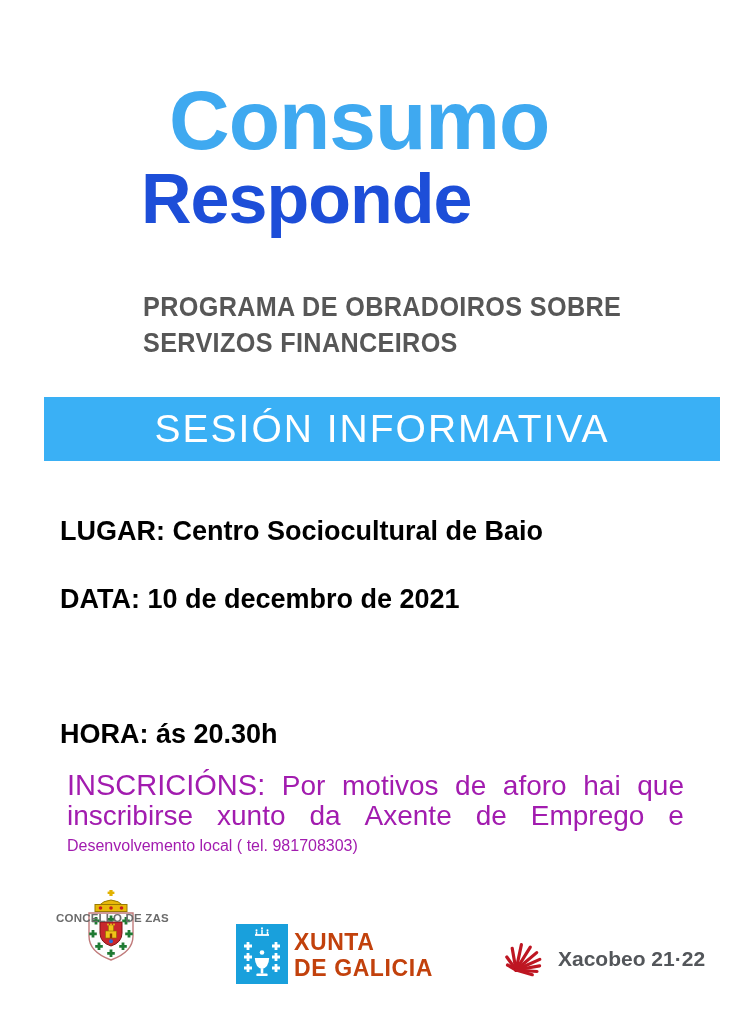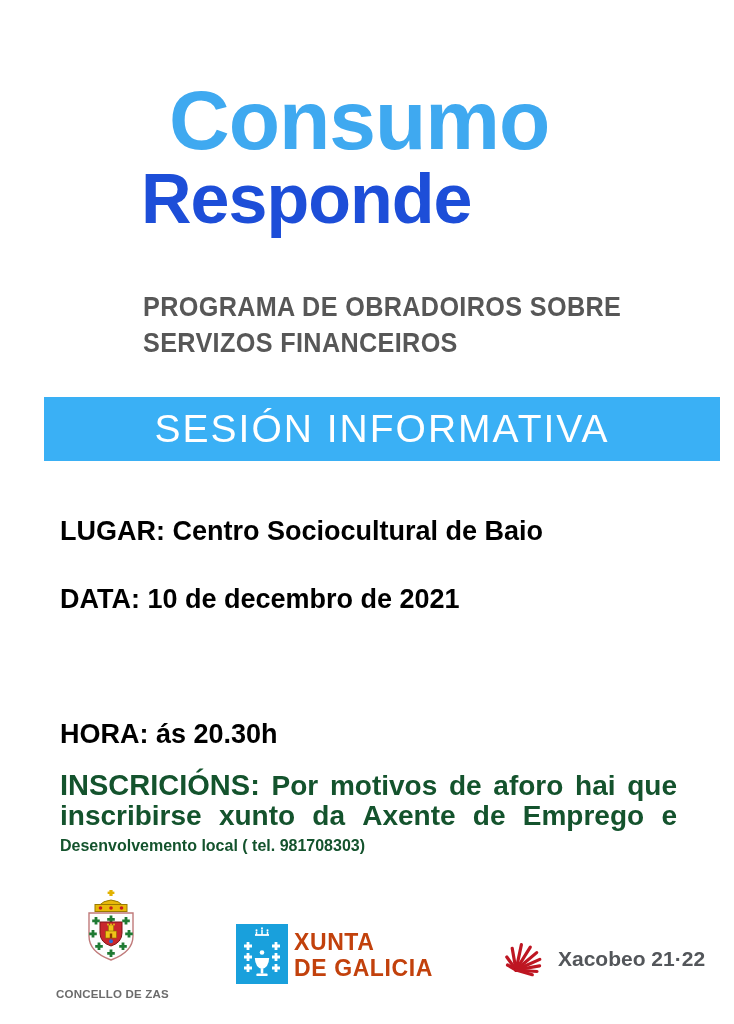--- a/index.html
+++ b/index.html
@@ -20,29 +20,29 @@
   .banner{left:44px;top:397px;width:676px;height:64px;background:#3AB0F5;
           display:flex;align-items:center;justify-content:center;}
   .banner-text{font-size:39px;font-weight:400;color:#ffffff;letter-spacing:2px;
                white-space:nowrap;}
 
   
   .detail{left:60px;font-size:27px;font-weight:700;color:#000;white-space:nowrap;}
   .d-lugar{top:516px;} .d-data{top:584px;} .d-hora{top:706px;margin-top:13px;}
 
   
-  .insc{left:60px;top:770px;width:617px;color:#14532d;font-weight:700;}
+  .insc{left:67px;top:770px;width:617px;color:#a21caf;font-weight:400;}
   .insc-row{display:flex;justify-content:space-between;align-items:baseline;line-height:30px;}
   .insc-label{font-size:29px;}
   .insc-word{font-size:28px;}
   .insc-line3{font-size:16px;line-height:30px;}
 
   
   .zas-logo{left:74px;top:889px;}
-  .zas-caption{left:56px;top:988px;width:130px;font-size:11.5px;font-weight:700;
+  .zas-caption{left:56px;top:912px;width:130px;font-size:11.5px;font-weight:700;
                color:#6b6b6b;letter-spacing:.2px;white-space:nowrap;}
   .xunta-logo{left:236px;top:924px;}
   .xunta-text{left:294px;top:929px;font-size:23px;font-weight:700;color:#c2410c;
               line-height:26px;letter-spacing:.6px;white-space:nowrap;}
   .xacobeo-logo{left:504px;top:936px;}
   .xacobeo-label{left:558px;top:947px;font-size:21px;font-weight:600;color:#53565A;
                  white-space:nowrap;text-align:center;}
 </style>
 </head>
 <body>

